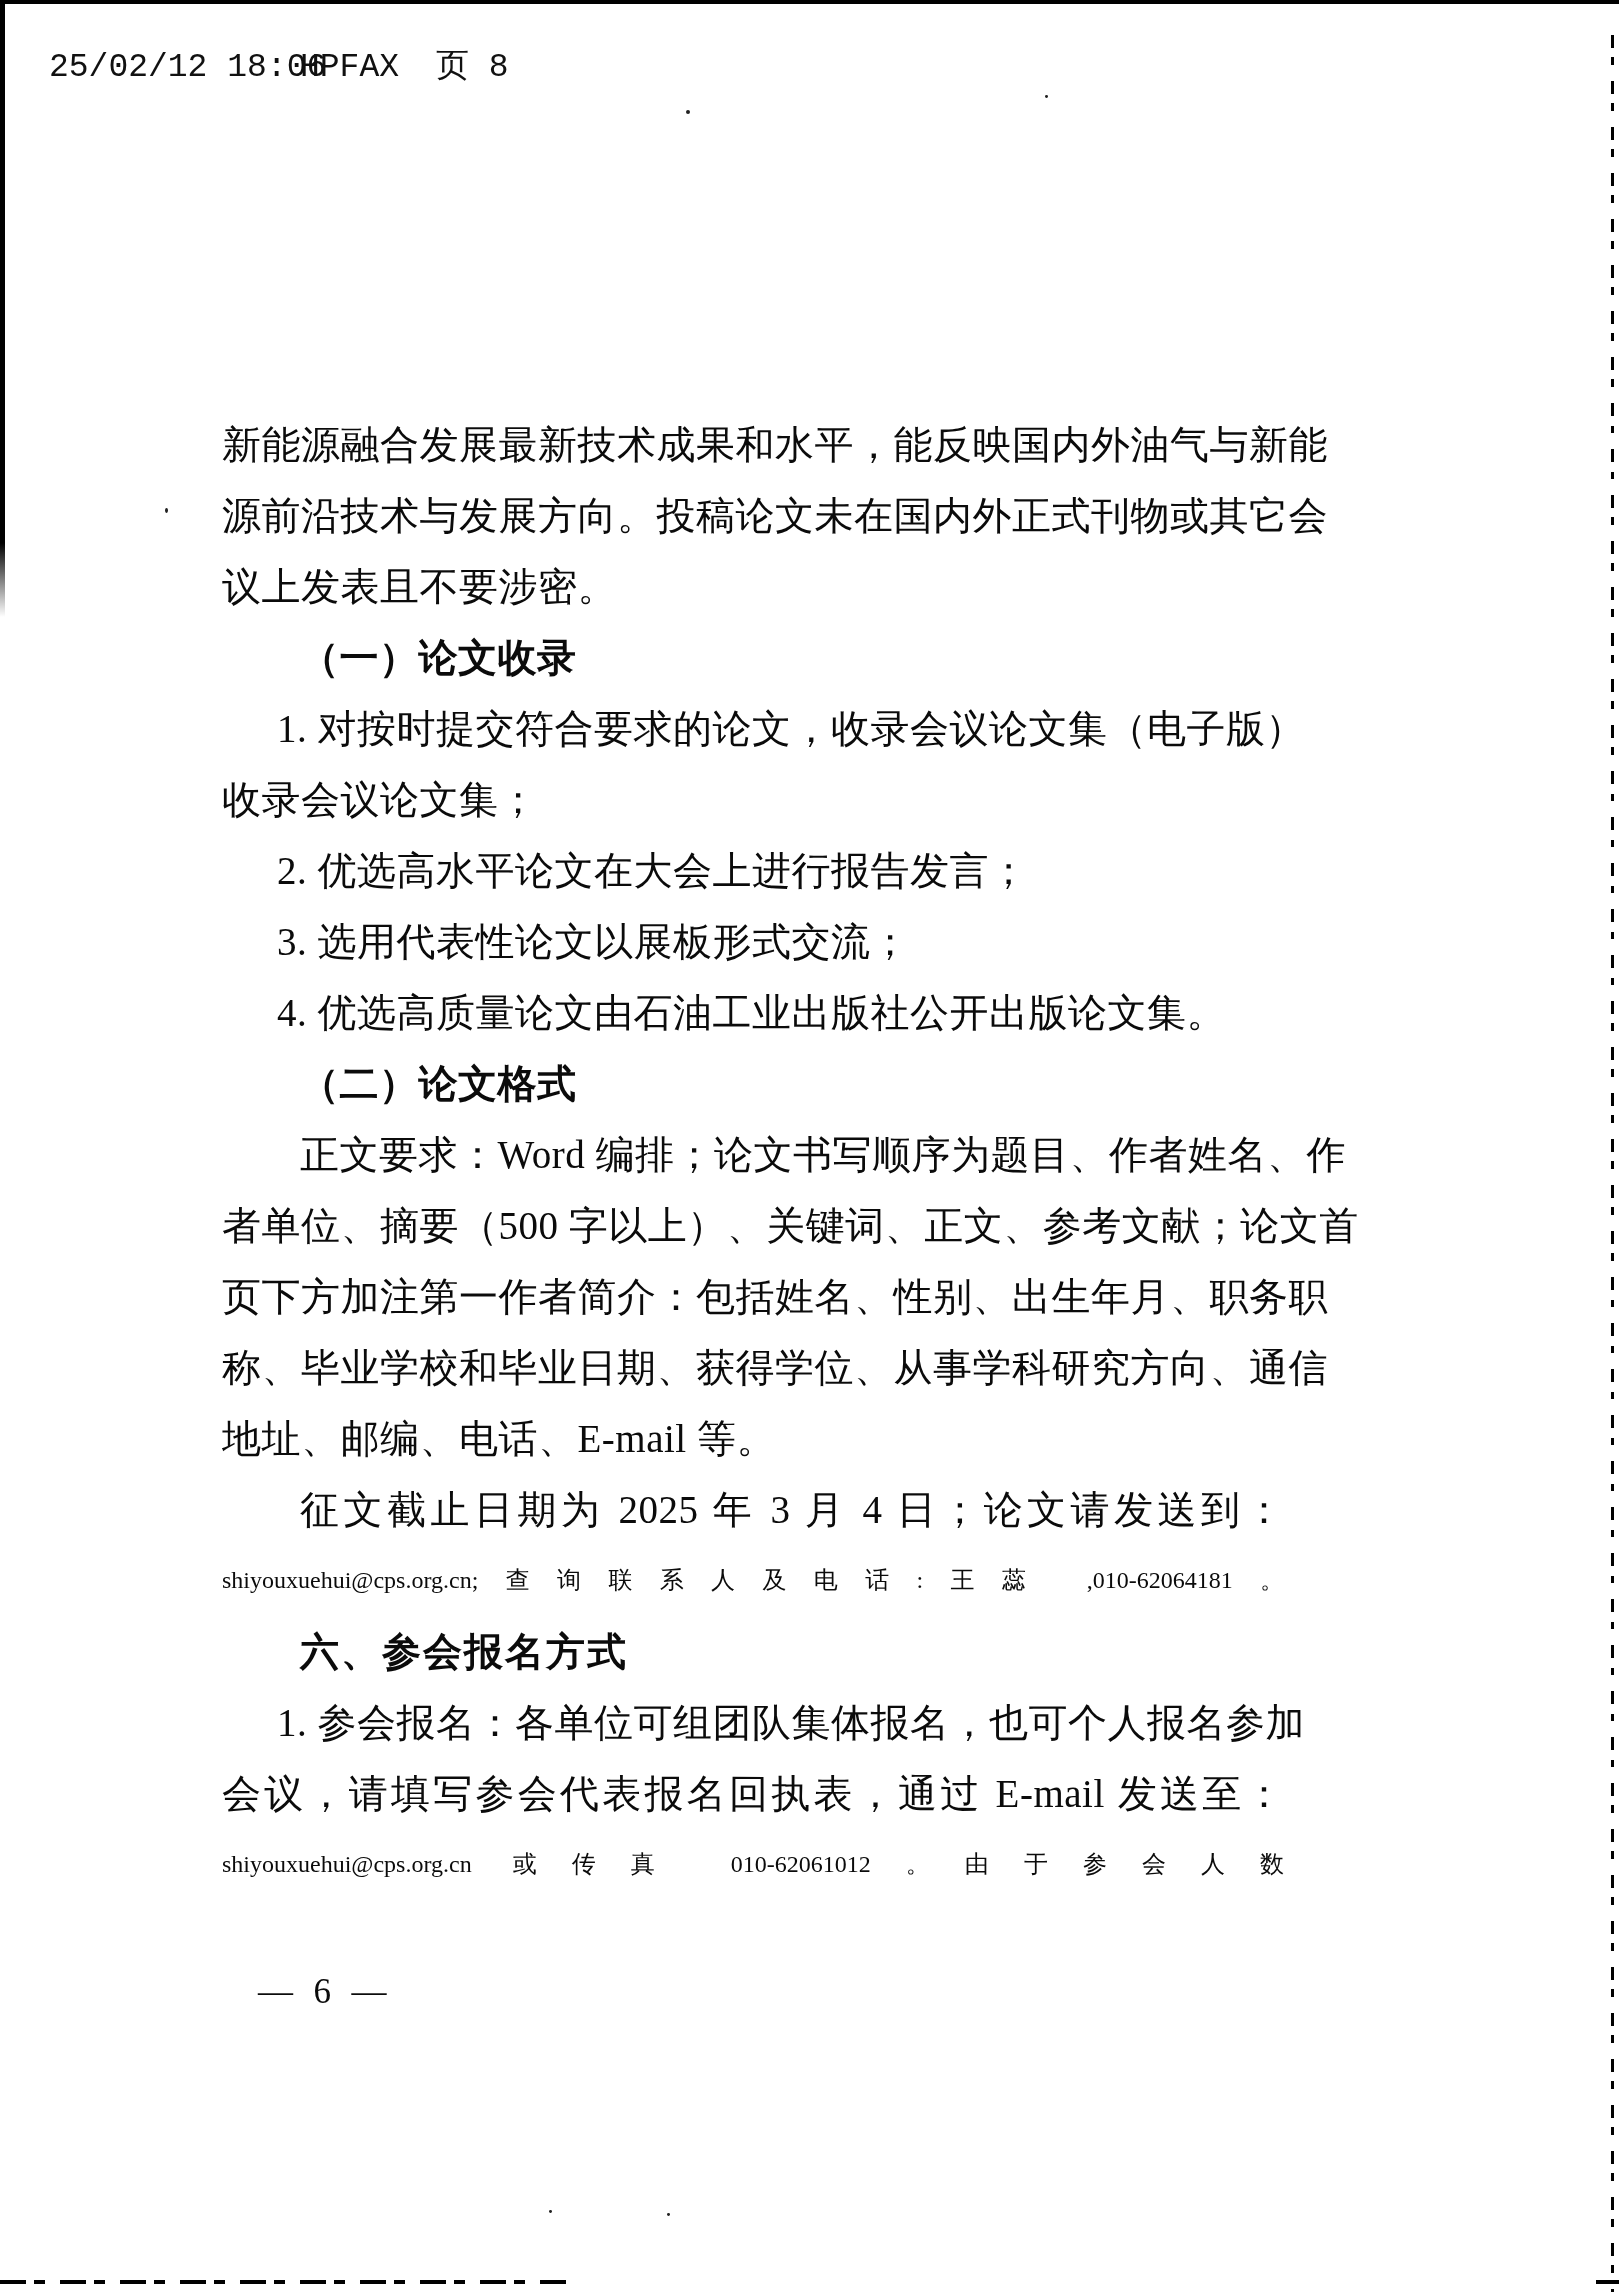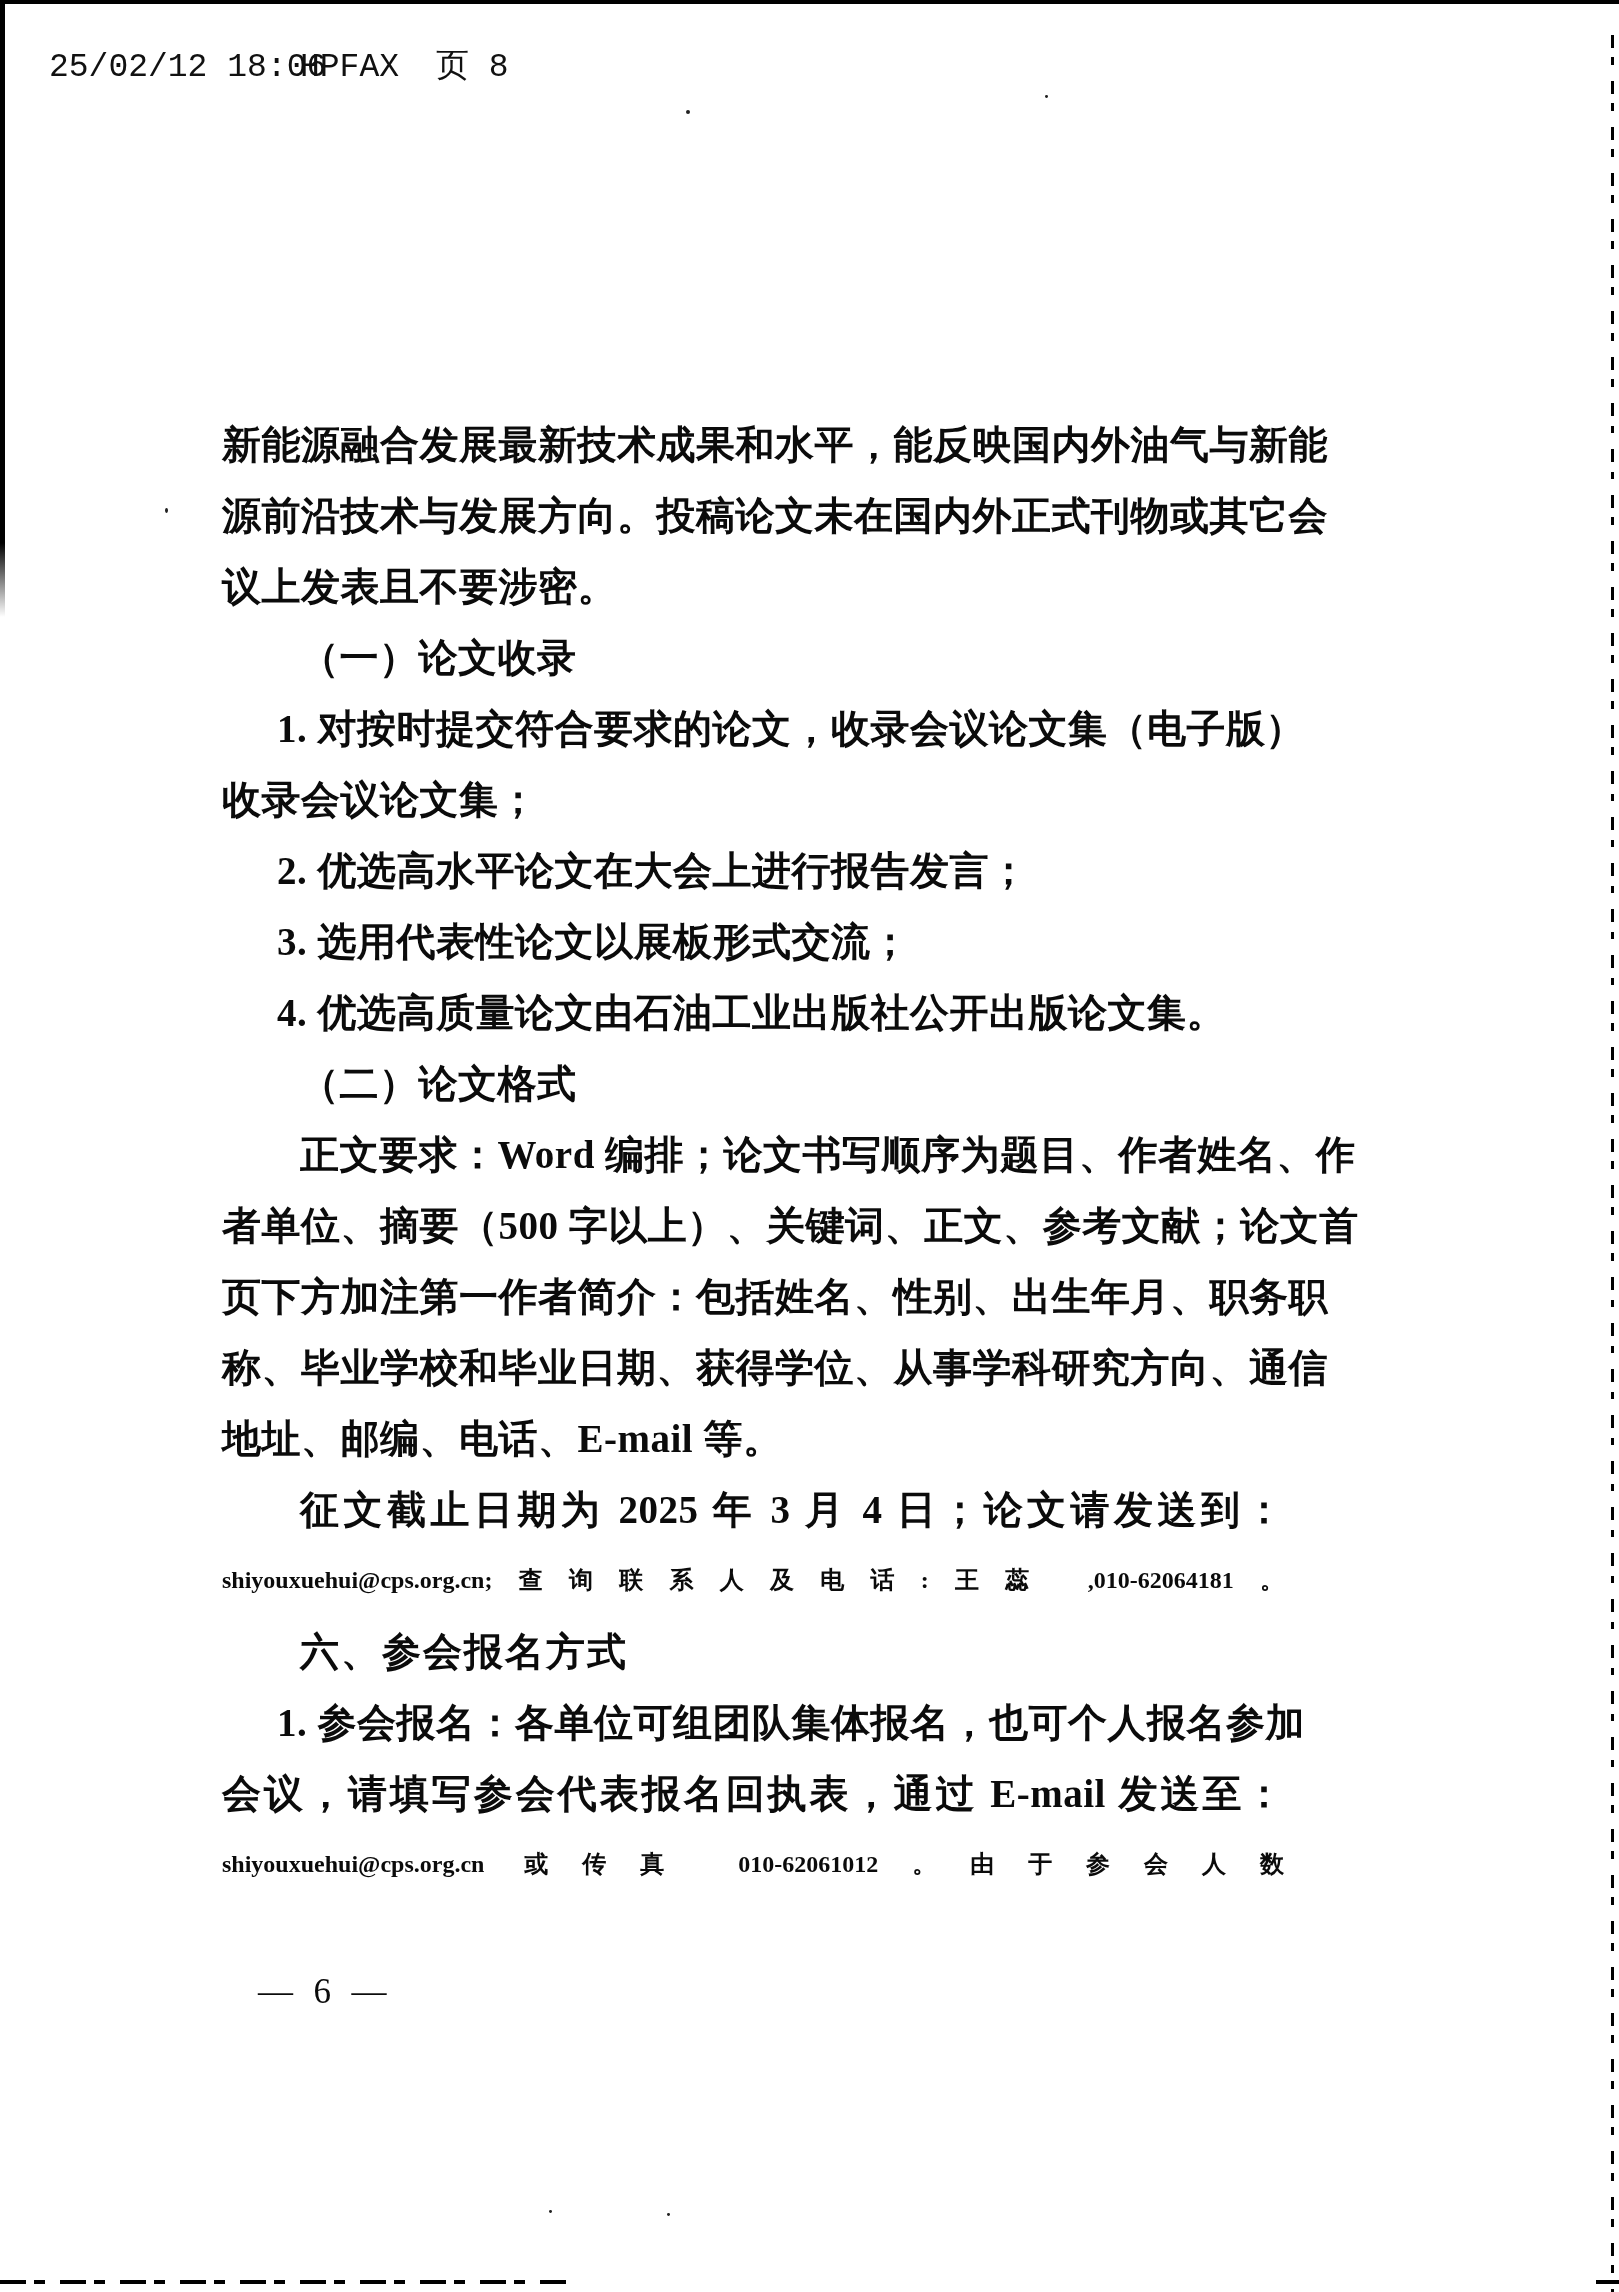--- a/index.html
+++ b/index.html
@@ -30,21 +30,21 @@
   }
   .fh-time{left:49px;}
   .fh-device{left:300px;text-align:center;}
   .fh-page{left:436px;}
 
   
   .doc-body{
     position:absolute;left:222px;top:409px;width:1062px;
     font-size:39px;line-height:71px;letter-spacing:0.5px;
   }
-  .line{height:71px;white-space:nowrap;font-weight:bold;}
+  .line{height:71px;white-space:nowrap;}
   .j{text-align:justify;text-align-last:justify;}
   .ind-num{text-indent:55px;}
   .ind-head{text-indent:78px;}
   .bold{font-weight:bold;}
   .hei{font-weight:bold;font-family:"Liberation Sans","DejaVu Sans",sans-serif;letter-spacing:2px;}
   .tight{font-size:24px;letter-spacing:0;}
 
   .page-number{
     position:absolute;left:258px;top:1972px;
     font-size:35px;letter-spacing:5.9px;white-space:nowrap;color:#0b0b0b;

